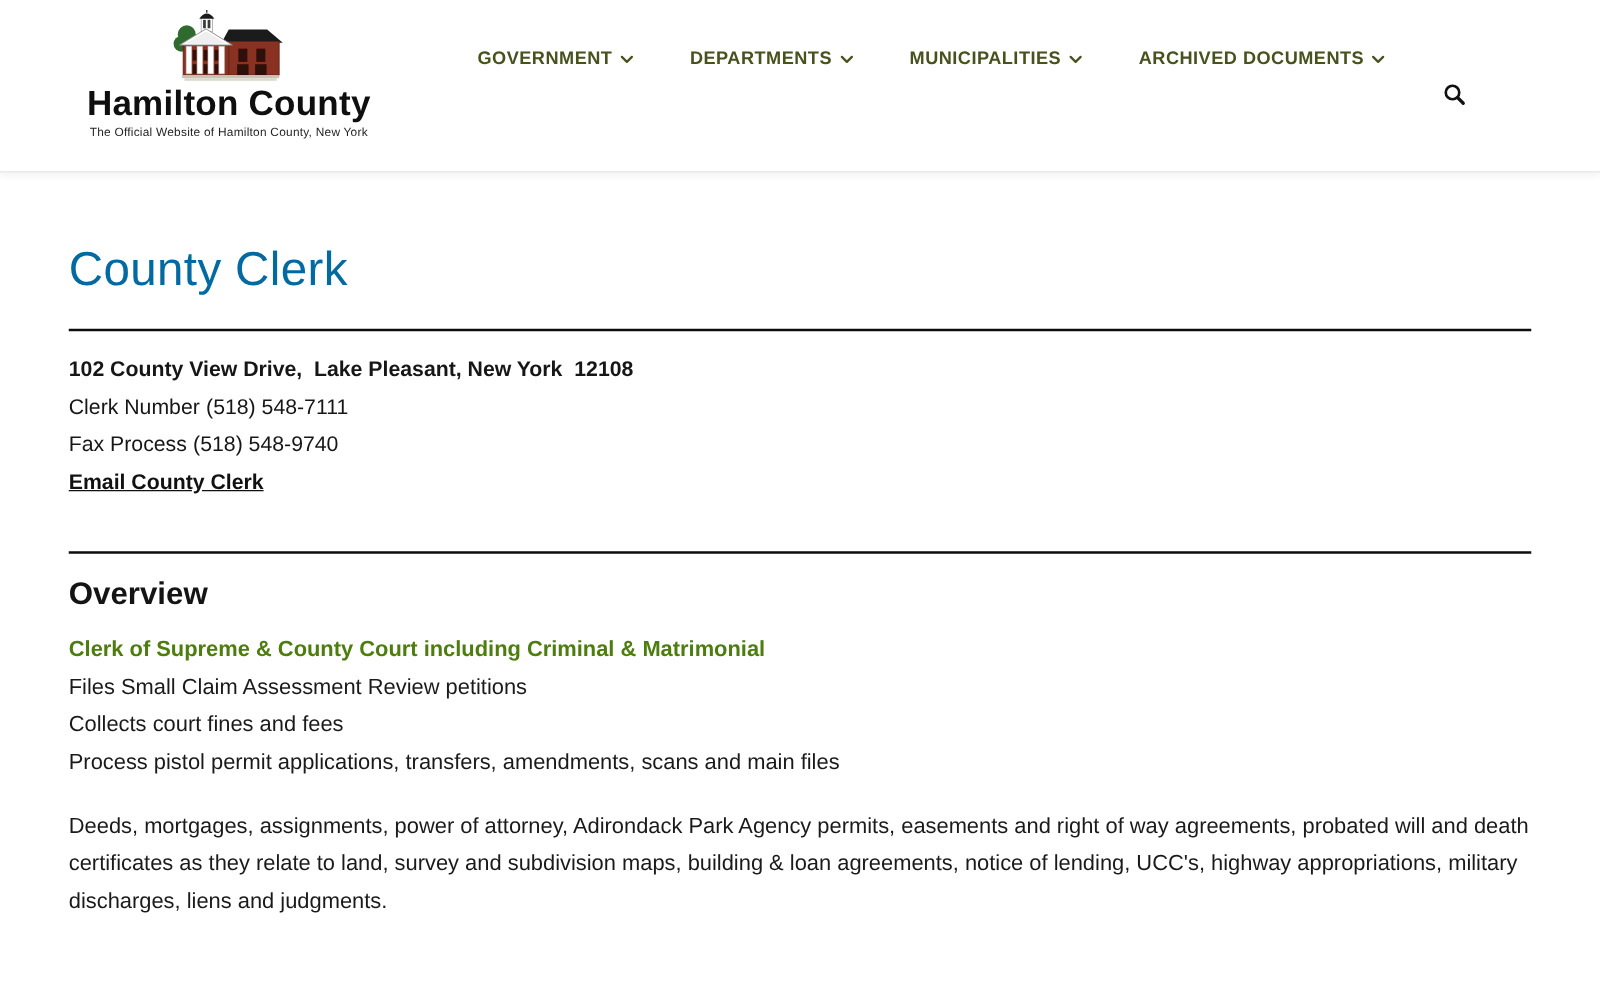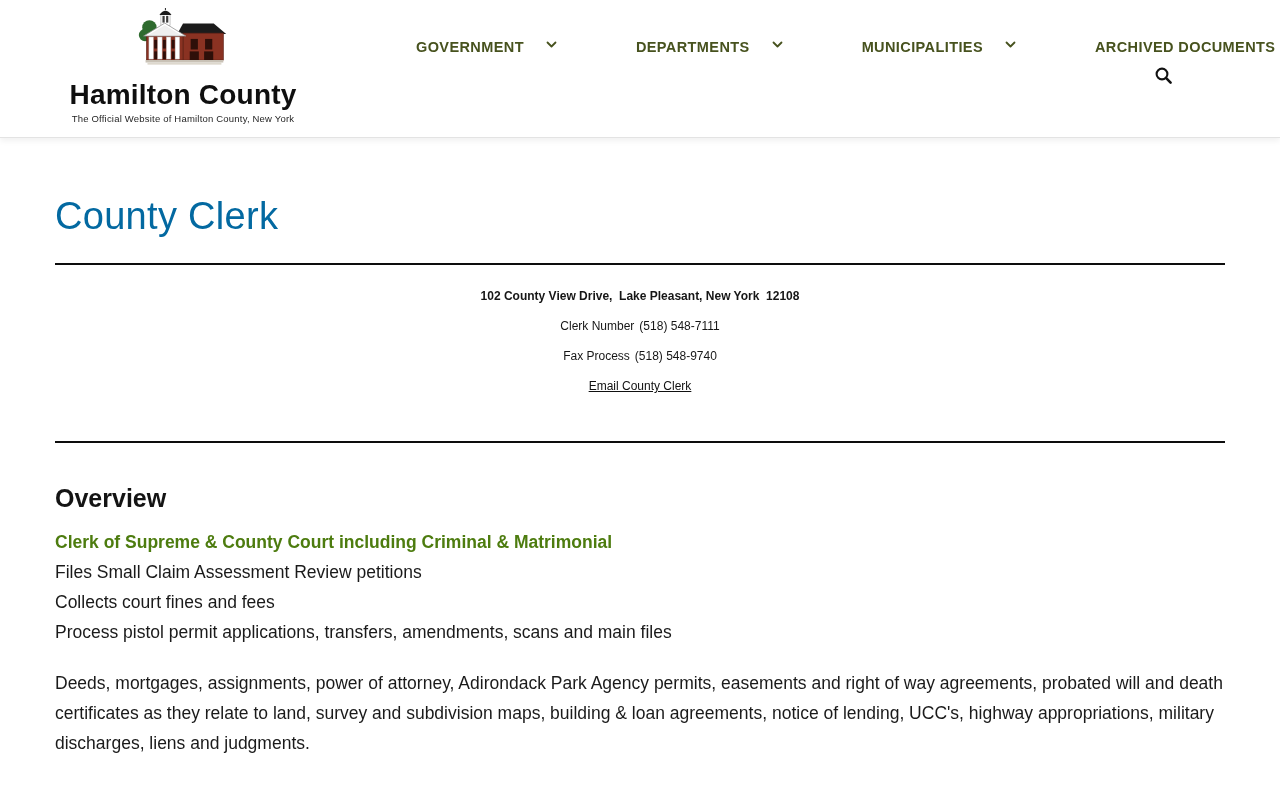--- a/index.html
+++ b/index.html
@@ -25,49 +25,48 @@
     width: 242px;
     text-align: center;
     cursor: pointer;
   }
   .logo-art { display: block; margin: 0 auto; }
   .logo-title {
     font-size: 28px;
     font-weight: 700;
     color: #0f0f0f;
     line-height: 1.05;
-    margin-top: 14px;
+    margin-top: 2px;
     letter-spacing: 0.2px;
   }
   .logo-tagline {
     font-size: 9.5px;
     color: #1f1f1f;
     margin-top: 4px;
     letter-spacing: 0.2px;
   }
 
   .main-nav {
     position: absolute;
     left: 382px; top: 39px;
     display: flex;
     gap: 45px;
     list-style: none;
     align-items: center;
   }
   .nav-item {
     display: flex;
-    align-items: flex-start;
-    gap: 22px;
+    align-items: center;
+    gap: 6px;
     font-size: 14.5px;
     font-weight: 700;
     letter-spacing: 0.4px;
     color: #47521e;
     cursor: pointer;
     white-space: nowrap;
-    margin-left: 34px;
   }
   .nav-item svg { display: block; margin-top: 2px; }
 
   .search-button {
     position: absolute;
     right: 104px; top: 63px;
     width: 24px; height: 24px;
     background: none;
     border: none;
     cursor: pointer;
@@ -87,38 +86,37 @@
     line-height: 40px;
   }
 
   .rule {
     border: none;
     border-top: 2px solid #0d0d0d;
     margin-top: 27px;
   }
 
   .contact {
-    text-align: center;
     padding: 16px 0 13px 0;
-    font-size: 12px;
+    font-size: 17px;
     line-height: 30px;
     color: #161616;
   }
   .contact-address { font-weight: 700; white-space: pre-wrap; }
   .contact-label { margin-right: 5px; }
   .contact-number { font-weight: 400; }
   .email-link {
-    font-weight: 400;
+    font-weight: 700;
     text-decoration: underline;
     color: #111111;
     cursor: pointer;
   }
 
   .overview-heading {
-    margin-top: 40px;
+    margin-top: 17px;
     font-size: 25px;
     font-weight: 700;
     color: #141414;
     line-height: 30px;
   }
 
   .text-section { margin-top: 14px; font-size: 17.5px; line-height: 30px; color: #1a1a1a; }
   .text-section.second { margin-top: 21px; }
   .section-title { font-weight: 700; color: #4d7c0f; }
   .section-line { font-weight: 400; }

